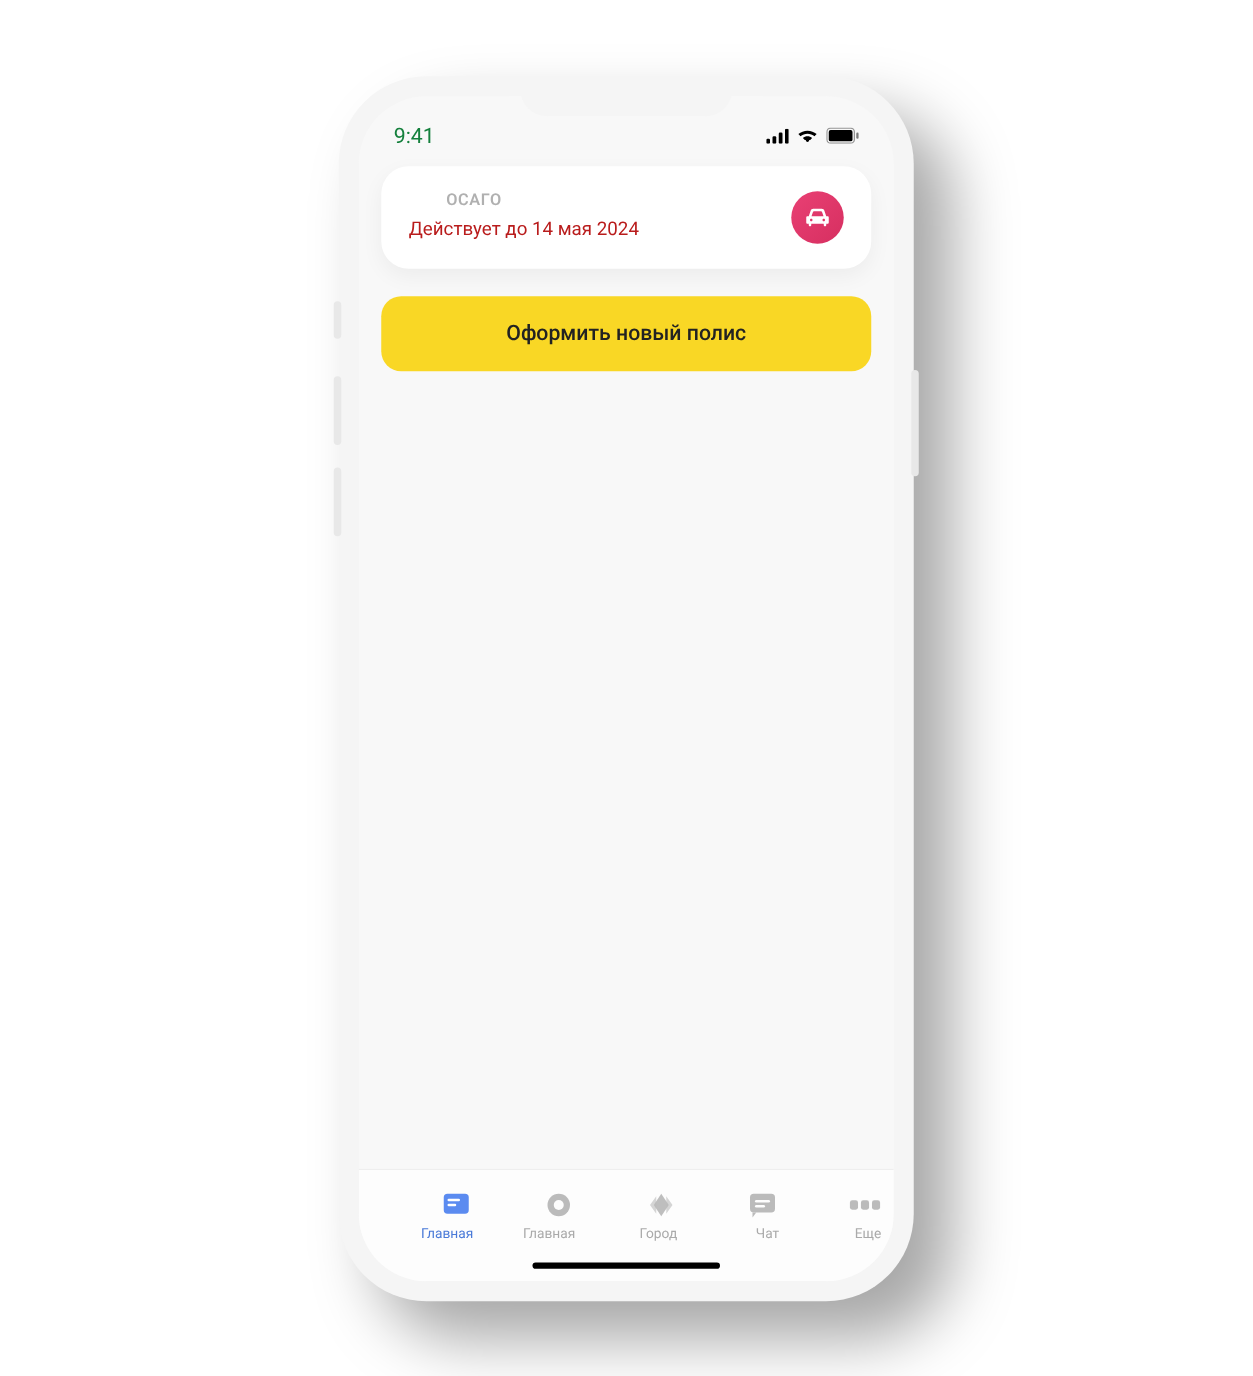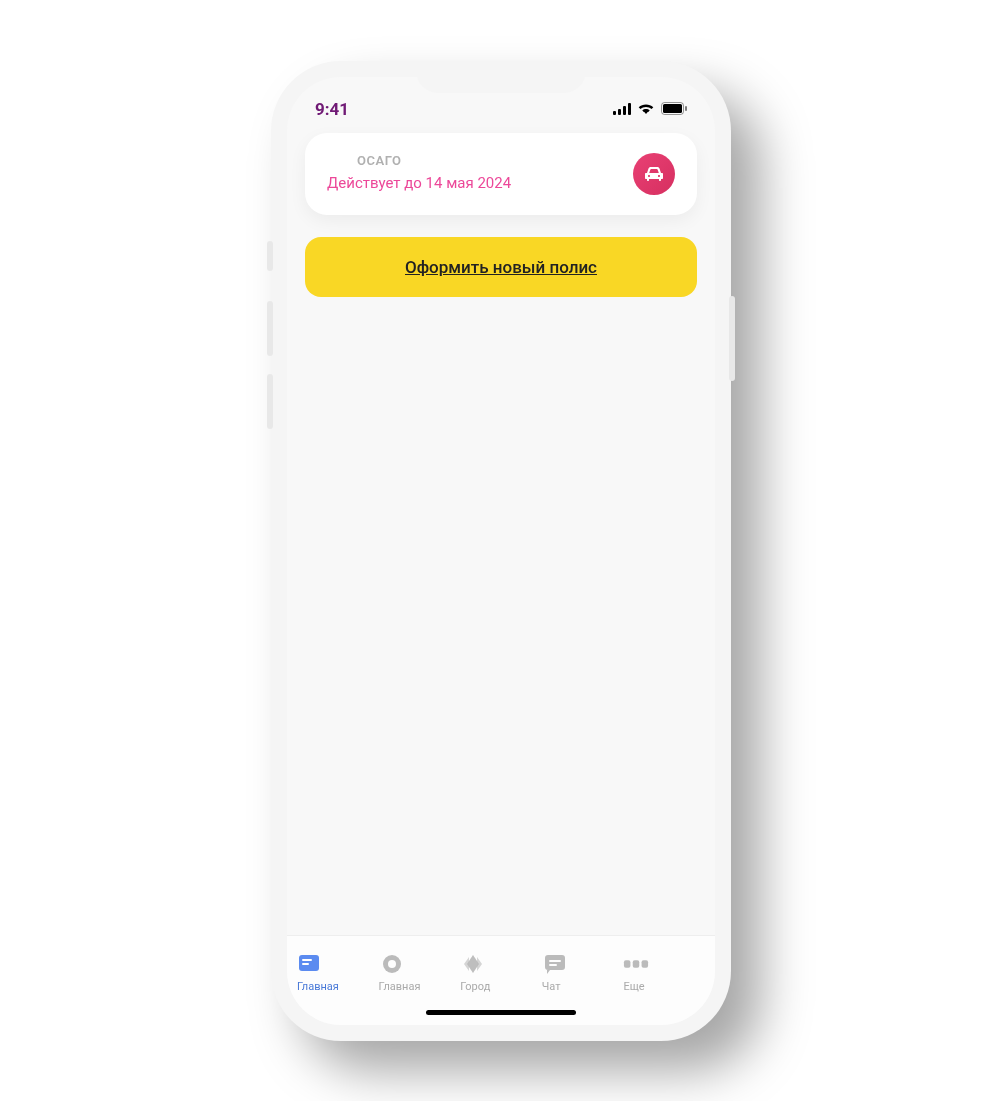--- a/index.html
+++ b/index.html
@@ -43,22 +43,22 @@
   .buttons-left .b1 { height: 30px; }
   .buttons-left .b2 { height: 55px; margin-top: 30px; }
   .buttons-left .b3 { height: 55px; }
   .buttons-right { position: absolute; right: -4px; top: 235px; }
   .buttons-right .b1 { height: 85px; }
 
   .status-bar {
     height: 50px;
     display: flex; align-items: center; justify-content: space-between;
     padding: 14px 28px 0 28px;
-    font-weight: 700; font-size: 17px;
-    color: #701a75;
+    font-weight: 400; font-size: 17px;
+    color: #15803d;
   }
   .status-right { display: flex; gap: 6px; align-items: center; }
   .signal-icon, .wifi-icon, .battery-icon { display: inline-flex; }
 
   .nav-header {
     display: flex; align-items: center;
     padding: 12px 18px 18px 18px;
     position: relative;
   }
   .back-btn {
@@ -97,54 +97,53 @@
     margin-bottom: 6px;
     margin-left: 30px;
   }
   .card-title {
     font-size: 20px; font-weight: 700;
     color: #111;
     margin-bottom: 8px;
   }
   .card-sub {
     font-size: 15px;
-    color: #ec4899;
+    color: #b91c1c;
   }
   .card-icon {
     width: 42px; height: 42px;
     border-radius: 50%;
     display: flex; align-items: center; justify-content: center;
     flex-shrink: 0;
   }
   .card-icon.pink { background: linear-gradient(135deg, #e94074, #d62f60); }
   .card-icon.teal { background: #3dc1b0; }
 
   .cta-button {
     width: 100%;
     background: #f9d725;
     border: none;
     border-radius: 16px;
     padding: 20px;
     font-size: 17px; font-weight: 500;
     color: #222;
     cursor: pointer;
     margin-top: 4px;
-    text-decoration: underline;
   }
 
   .tab-bar {
     height: 90px;
     border-top: 1px solid #eee;
     display: flex;
     padding: 10px 10px 26px 10px;
     background: #fdfdfd;
   }
   .tab {
     flex: 1;
-    display: flex; flex-direction: column; align-items: flex-start; justify-content: center;
+    display: flex; flex-direction: column; align-items: flex-end; justify-content: center;
     gap: 4px;
     cursor: pointer;
   }
   .tab-icon { width: 26px; height: 24px; display:flex; align-items:center; justify-content:center; }
   .tab-label { font-size: 11px; color: #aaa; }
   .tab.active .tab-label { color: #4a7ad8; }
 
   .home-indicator {
     position: absolute; bottom: 10px; left: 50%; transform: translateX(-50%);
     width: 150px; height: 5px; background: #000; border-radius: 3px;

